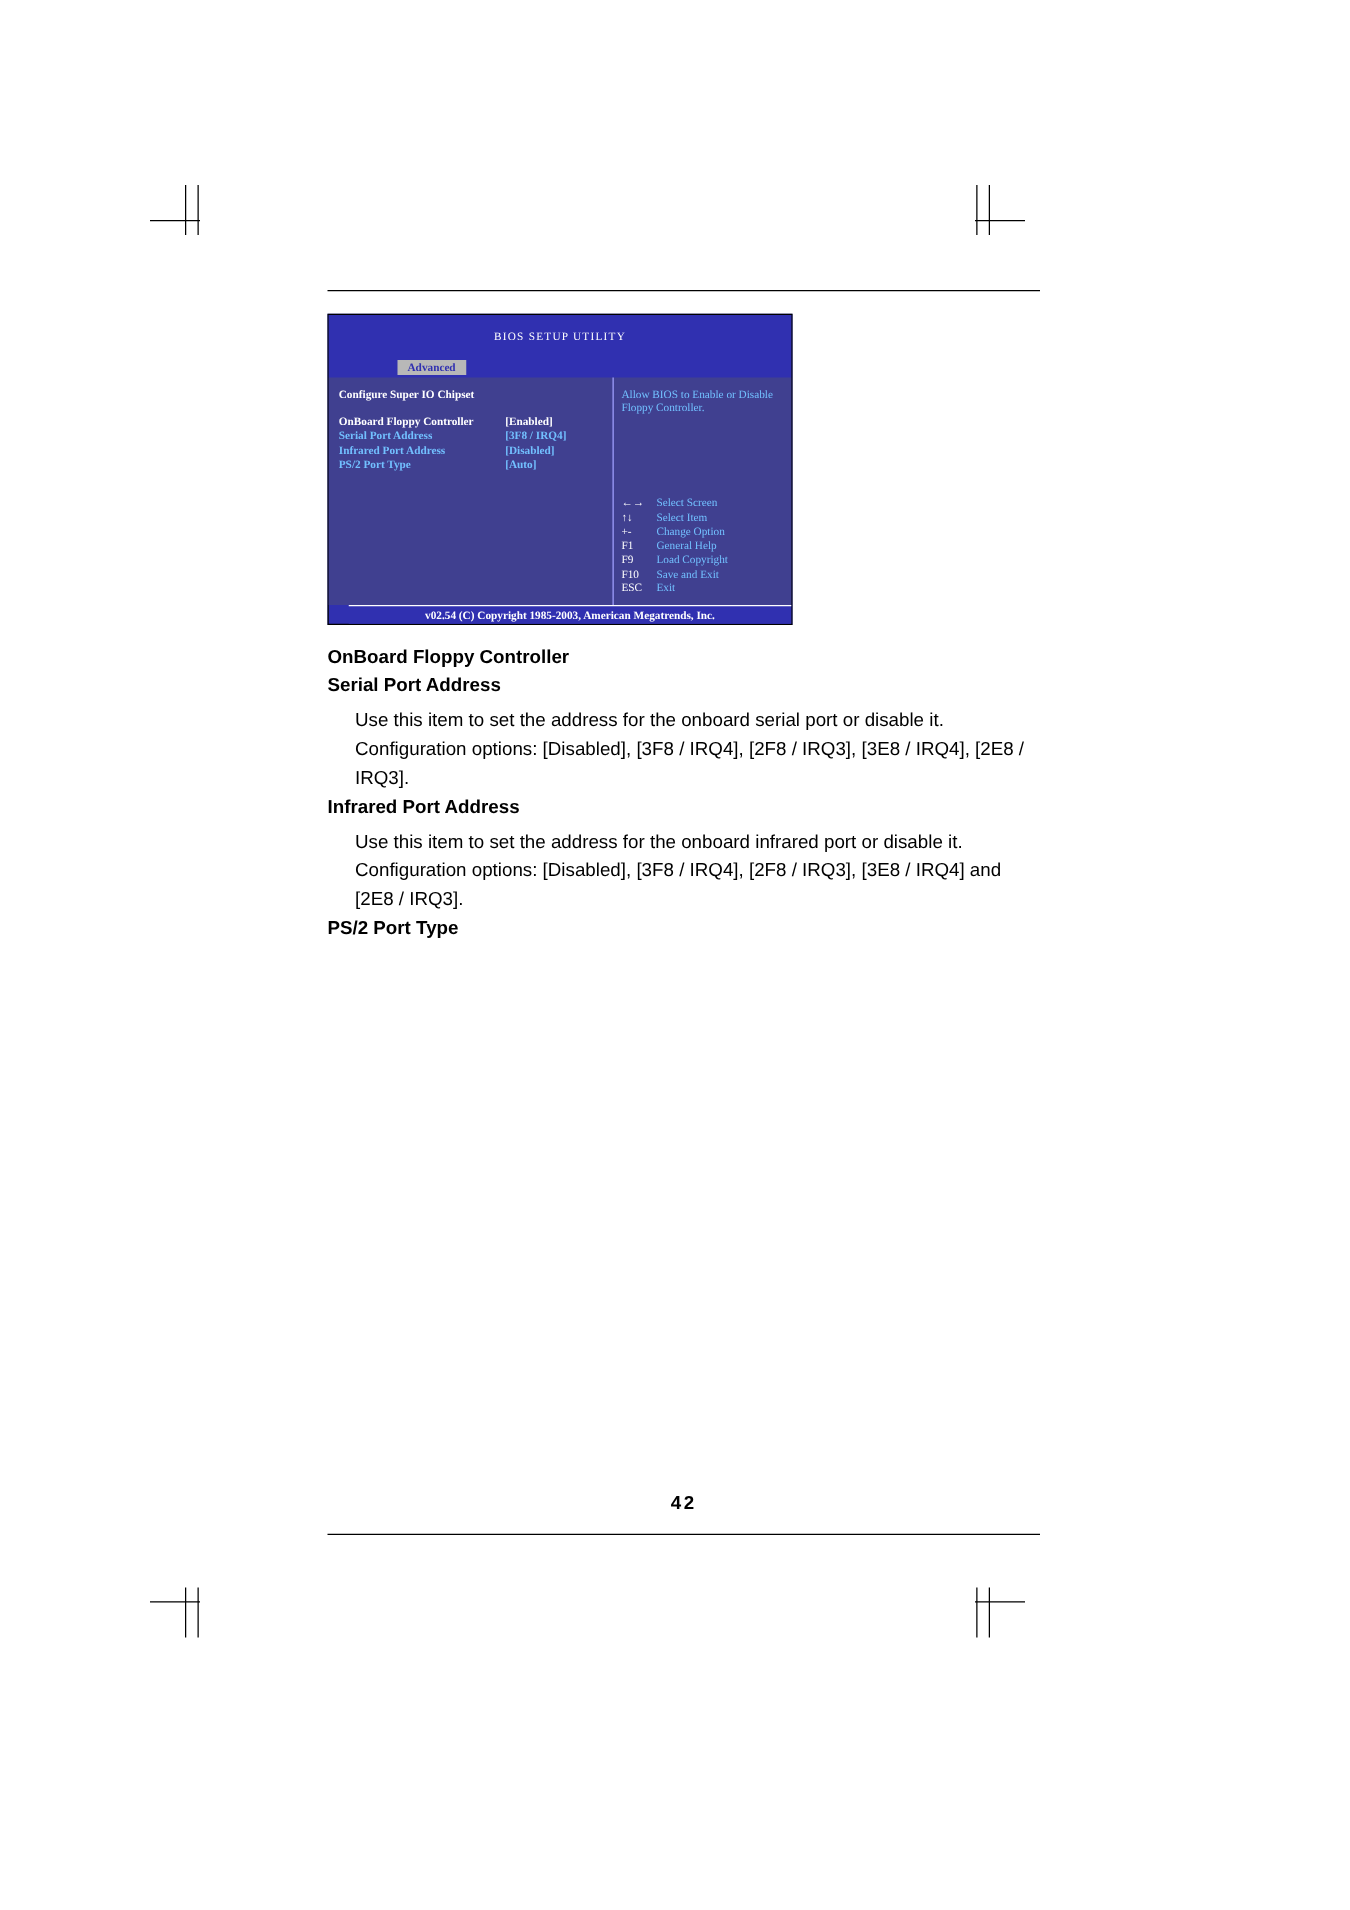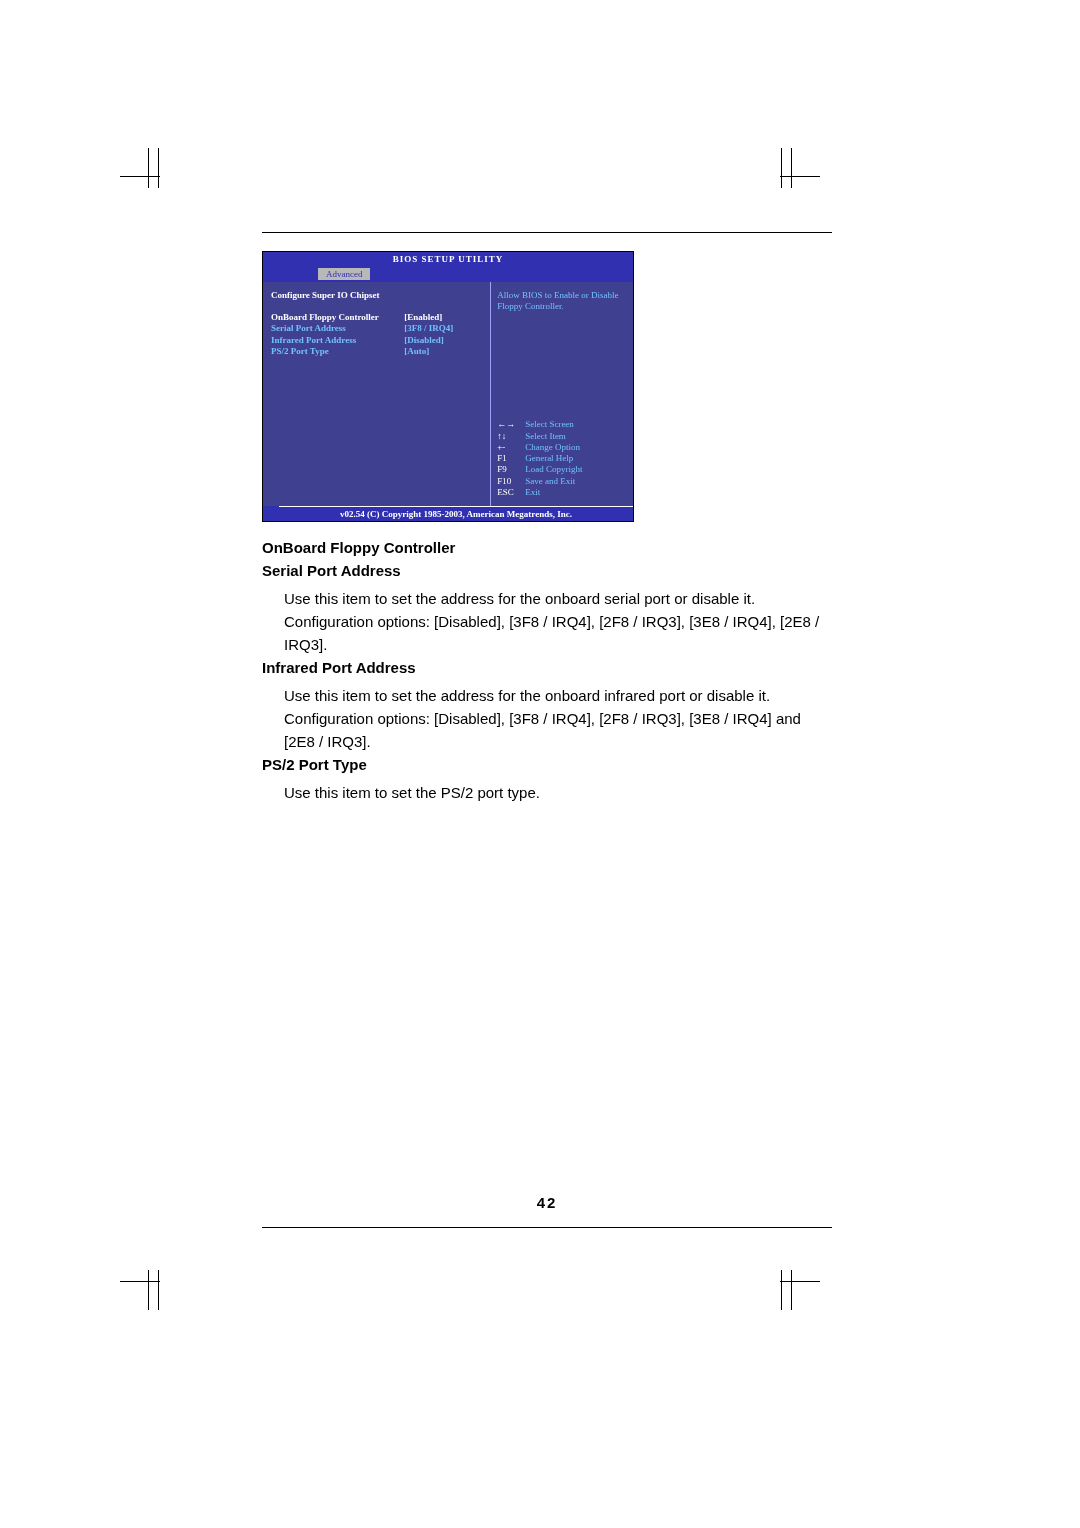--- a/index.html
+++ b/index.html
@@ -45,41 +45,41 @@
     border: 1px solid #000;
     font-family: "Times New Roman", serif;
     font-size: 9px;
     background:#3030b0;
     color:#fff;
   }
   .bios-title {
     background:#3030b0;
     color:#fff;
     text-align:center;
-    font-weight:bold;
+    font-weight:normal;
     letter-spacing:1px;
-    padding:2px 0;
+    padding:12px 0;
   }
   .bios-tabs {
     background:#3030b0;
     color:#b8b8ff;
     padding:2px 0;
   }
   .bios-tab {
     display:inline-block;
     background:#b8b8b8;
     color:#3030b0;
     padding:1px 8px;
     margin-left:55px;
-    font-weight:normal;
+    font-weight:bold;
   }
   .bios-body {
     display:flex;
     background:#404090;
-    height:224px;
+    height:182px;
     justify-content:space-between;
   }
   .bios-left {
     width:62%;
     padding:8px 4px 8px 8px;
   }
   .bios-right {
     width:38%;
     border-left:1px solid #a0a0ff;
     padding:8px 4px 8px 6px;
@@ -187,17 +187,16 @@
     <div class="bios-footer">v02.54 (C) Copyright 1985-2003, American Megatrends, Inc.</div>
   </div>
 
   <div class="desc" id="descriptions">
       <div class="item-title">OnBoard Floppy Controller</div>
       <div class="item-title">Serial Port Address</div>
       <div class="item-body">Use this item to set the address for the onboard serial port or disable it. Configuration options: [Disabled], [3F8 / IRQ4], [2F8 / IRQ3], [3E8 / IRQ4], [2E8 / IRQ3].</div>
       <div class="item-title">Infrared Port Address</div>
       <div class="item-body">Use this item to set the address for the onboard infrared port or disable it. Configuration options: [Disabled], [3F8 / IRQ4], [2F8 / IRQ3], [3E8 / IRQ4] and [2E8 / IRQ3].</div>
       <div class="item-title">PS/2 Port Type</div>
-      <div class="item-body">Use this item to set the PS/2 port type.</div>
     </div>
 
   <div class="page-number">42</div>
 </div>
 
 </body></html>

